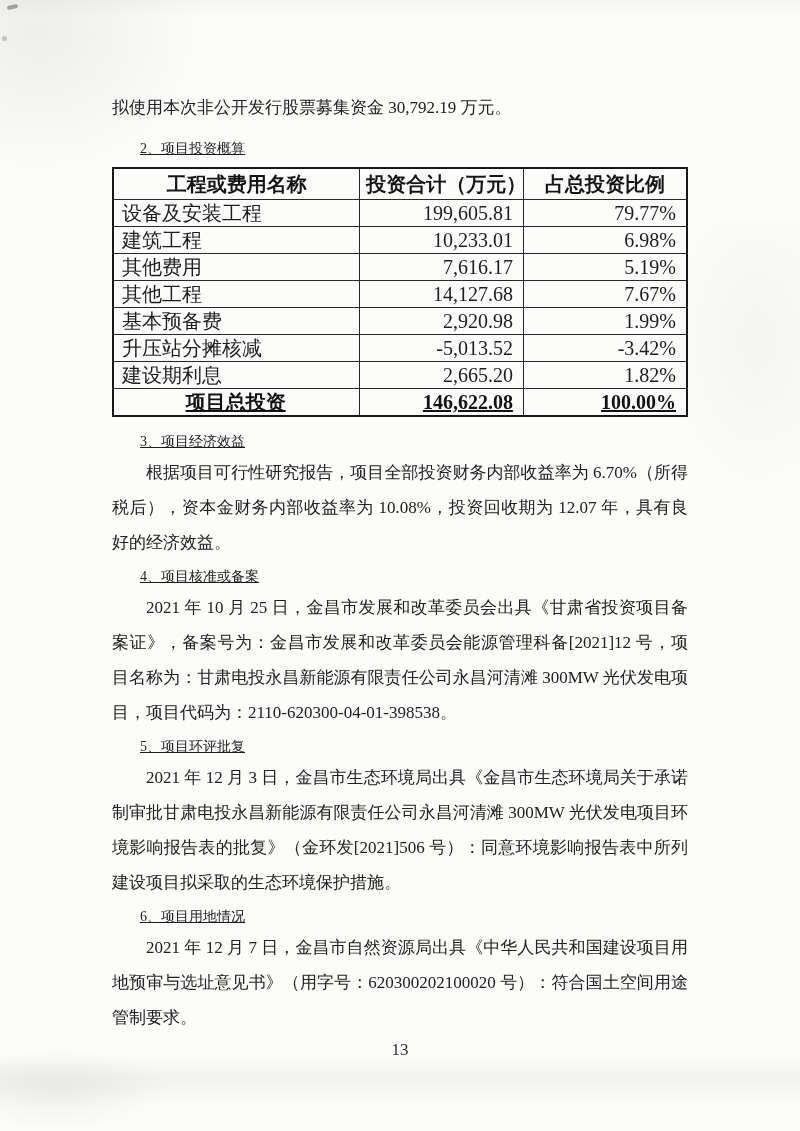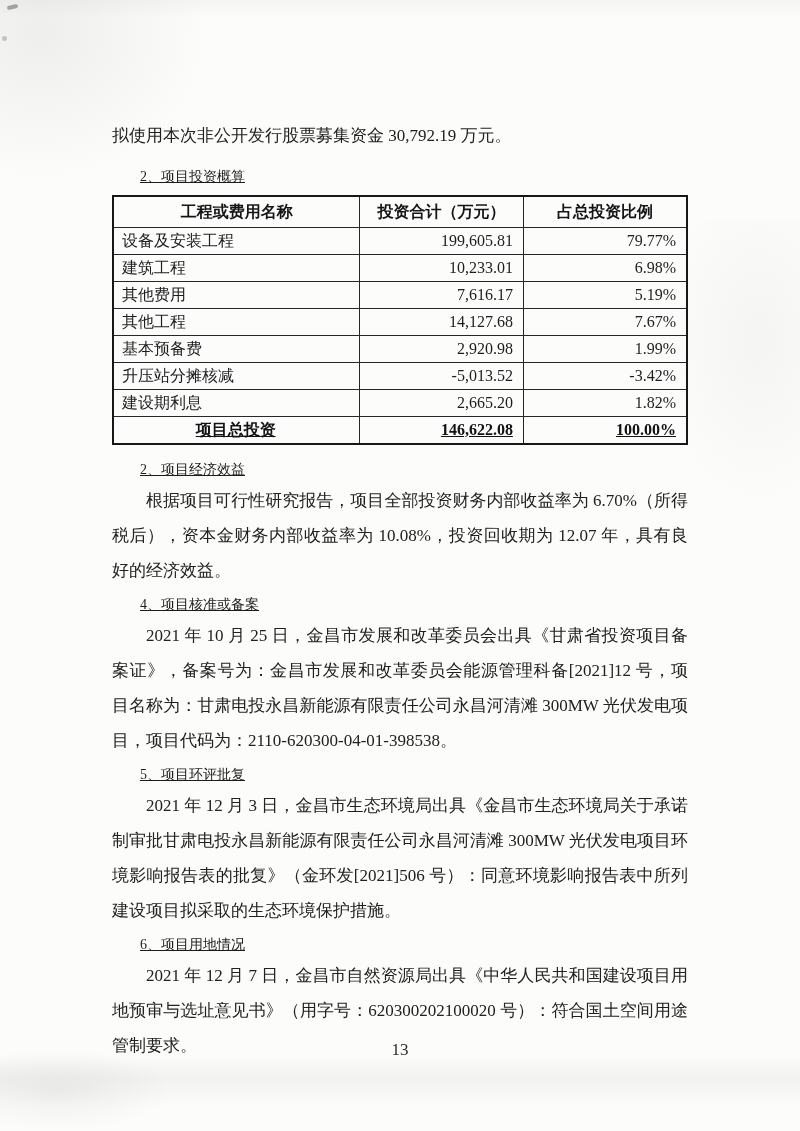--- a/index.html
+++ b/index.html
@@ -28,21 +28,20 @@
   }
   .para {
     margin: 0;
     font-size: 17px;
     line-height: 35px;
     text-align: justify;
     color: #212121;
   }
   .para.cont {          
     line-height: 28px;
-    margin-top: 28px;
   }
   .para.indent {
     text-indent: 2em;
   }
   .heading {
     margin: 4px 0 0;
     font-size: 14px;
     font-weight: normal;
     line-height: 26px;
     text-indent: 2em;
@@ -57,21 +56,21 @@
     border-collapse: collapse;
     table-layout: fixed;
     margin-top: 5px;
     border: 2px solid #17171a;
   }
   .invest-table col.c1 { width: 43%; }
   .invest-table col.c2 { width: 28.5%; }
   .invest-table col.c3 { width: 28.5%; }
   .invest-table th, .invest-table td {
     border: 1px solid #26262b;
-    font-size: 16px;
+    font-size: 20px;
     line-height: 22px;
     overflow: hidden;
     white-space: nowrap;
   }
   .invest-table th {
     font-weight: bold;
     text-align: center;
     padding: 4px 6px;
     color: #151518;
   }
@@ -195,21 +194,21 @@
           <td class="c-num">1.82%</td>
         </tr>
         <tr class="total">
           <td class="c-name">项目总投资</td>
           <td class="c-num">146,622.08</td>
           <td class="c-num">100.00%</td>
         </tr>
       </tbody>
     </table>
 
-    <h3 class="heading h-after-table">2、项目经济效益</h3>
+    <h3 class="heading h-after-table">3、项目经济效益</h3>
     <p class="para indent">根据项目可行性研究报告，项目全部投资财务内部收益率为 6.70%（所得税后），资本金财务内部收益率为 10.08%，投资回收期为 12.07 年，具有良好的经济效益。</p>
 
     <h3 class="heading">4、项目核准或备案</h3>
     <p class="para indent">2021 年 10 月 25 日，金昌市发展和改革委员会出具《甘肃省投资项目备案证》，备案号为：金昌市发展和改革委员会能源管理科备[2021]12 号，项目名称为：甘肃电投永昌新能源有限责任公司永昌河清滩 300MW 光伏发电项目，项目代码为：2110-620300-04-01-398538。</p>
 
     <h3 class="heading">5、项目环评批复</h3>
     <p class="para indent">2021 年 12 月 3 日，金昌市生态环境局出具《金昌市生态环境局关于承诺制审批甘肃电投永昌新能源有限责任公司永昌河清滩 300MW 光伏发电项目环境影响报告表的批复》（金环发[2021]506 号）：同意环境影响报告表中所列建设项目拟采取的生态环境保护措施。</p>
 
     <h3 class="heading">6、项目用地情况</h3>
     <p class="para indent">2021 年 12 月 7 日，金昌市自然资源局出具《中华人民共和国建设项目用地预审与选址意见书》（用字号：620300202100020 号）：符合国土空间用途管制要求。</p>

